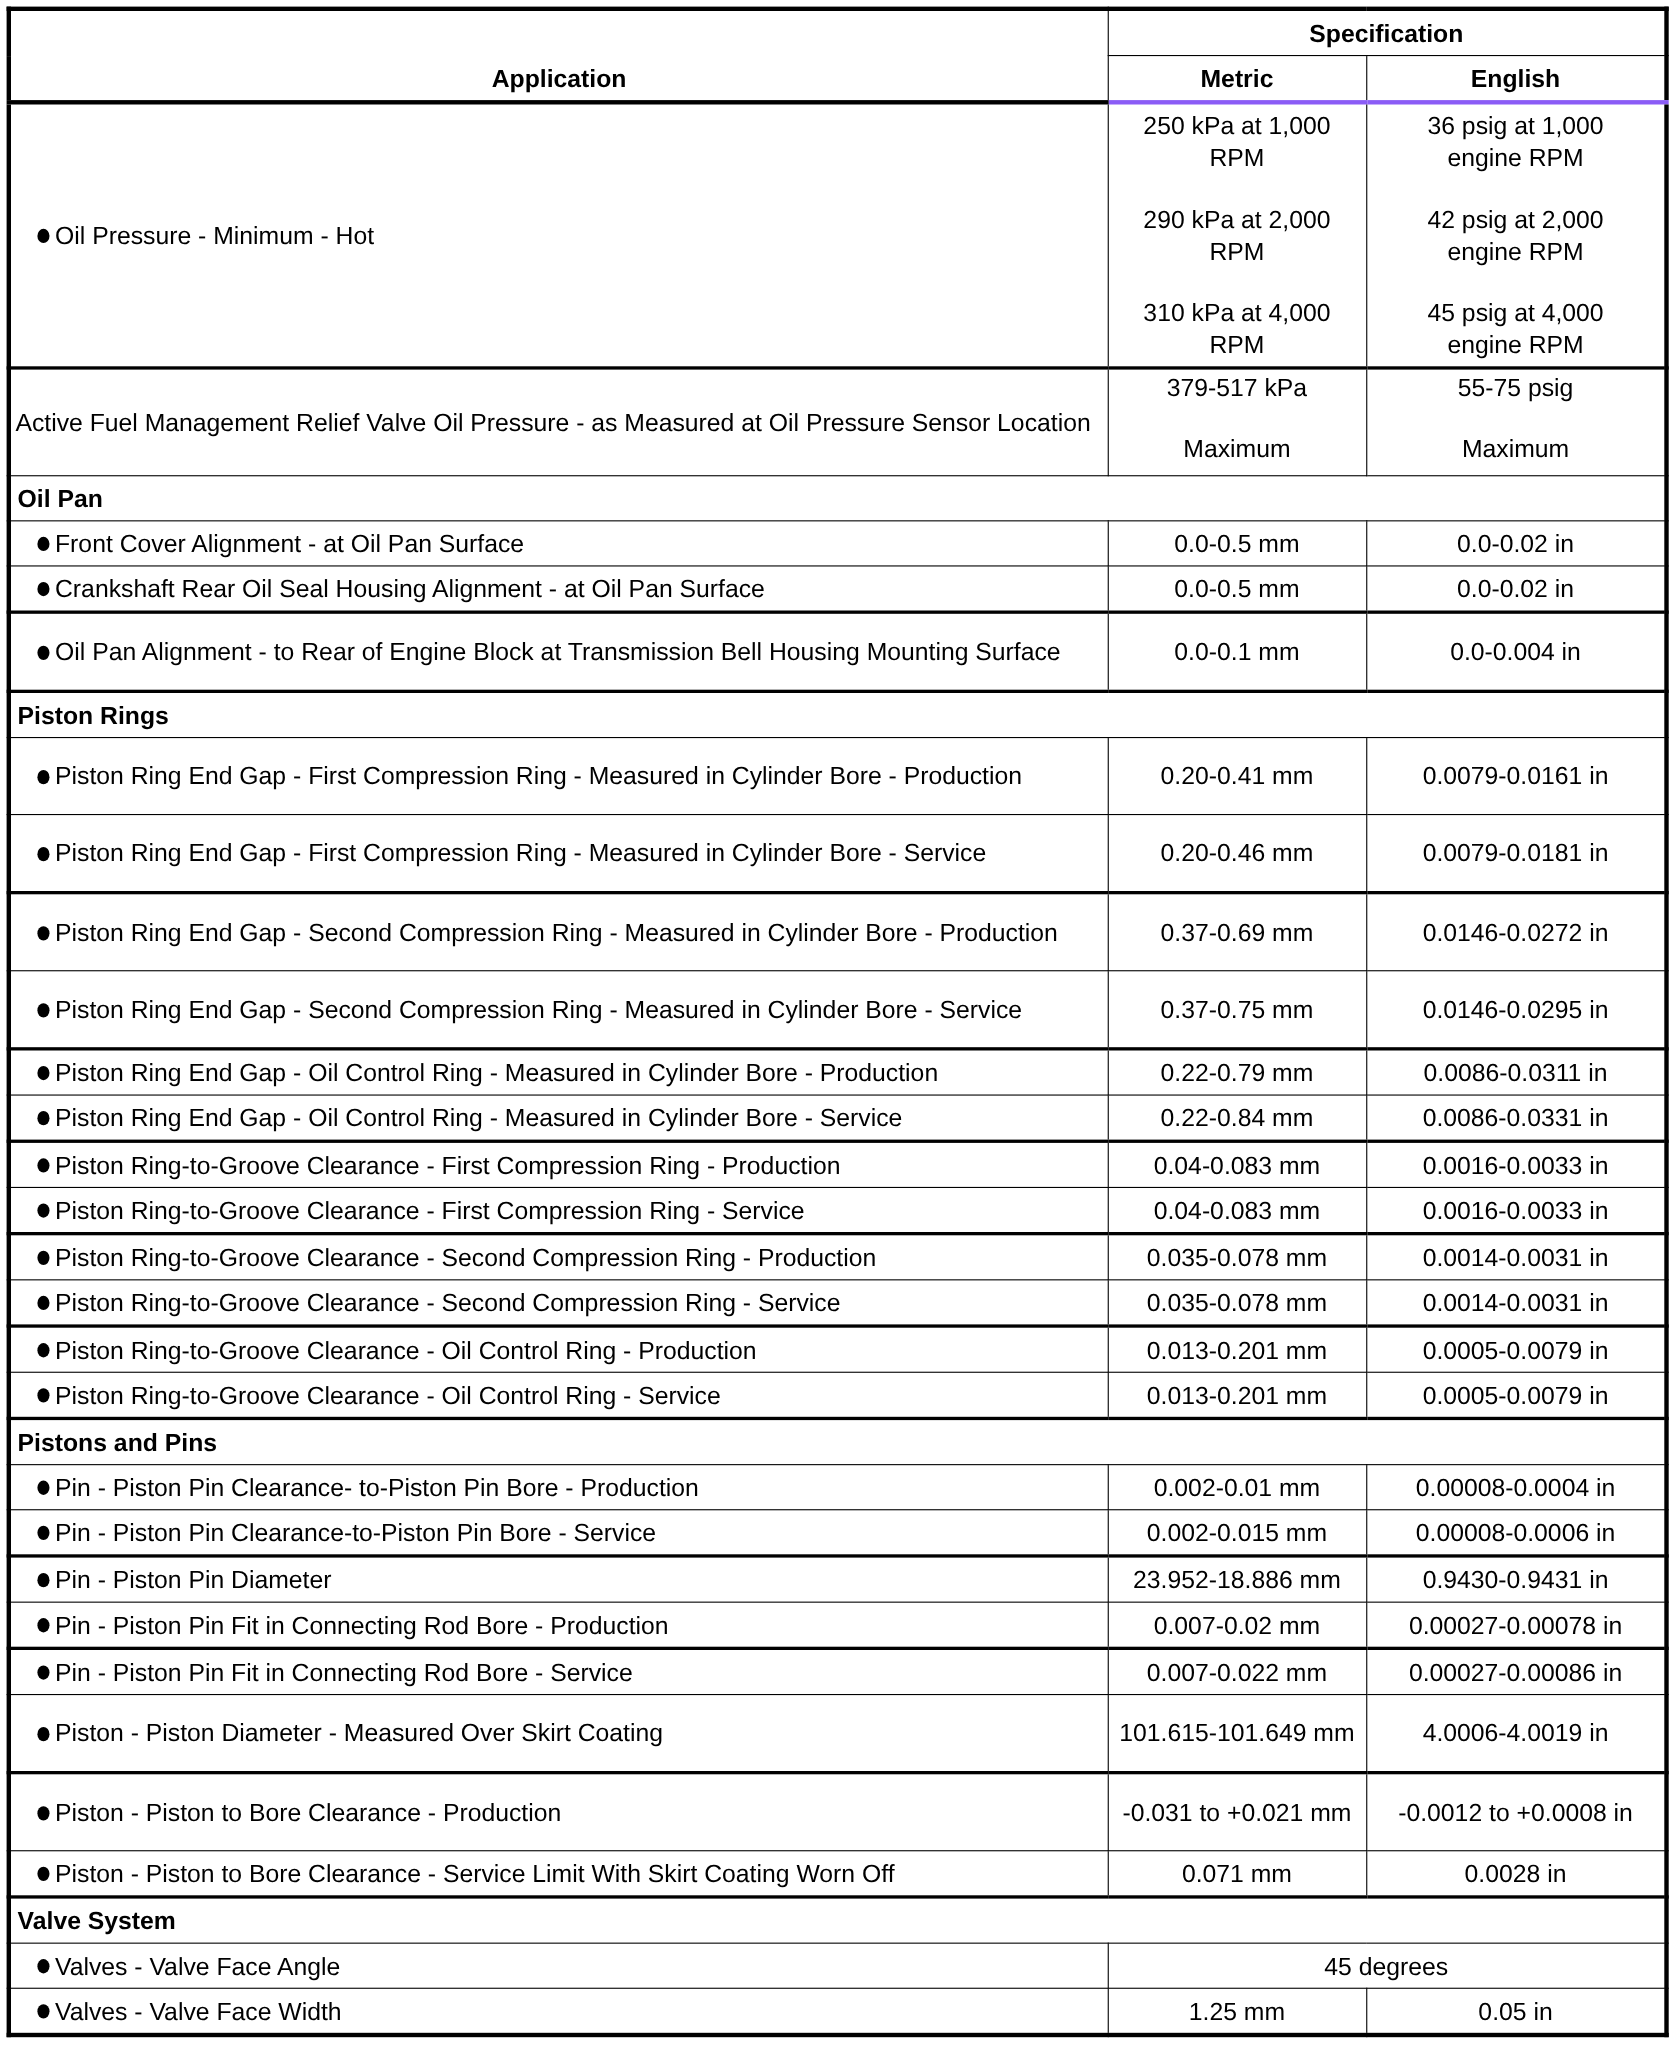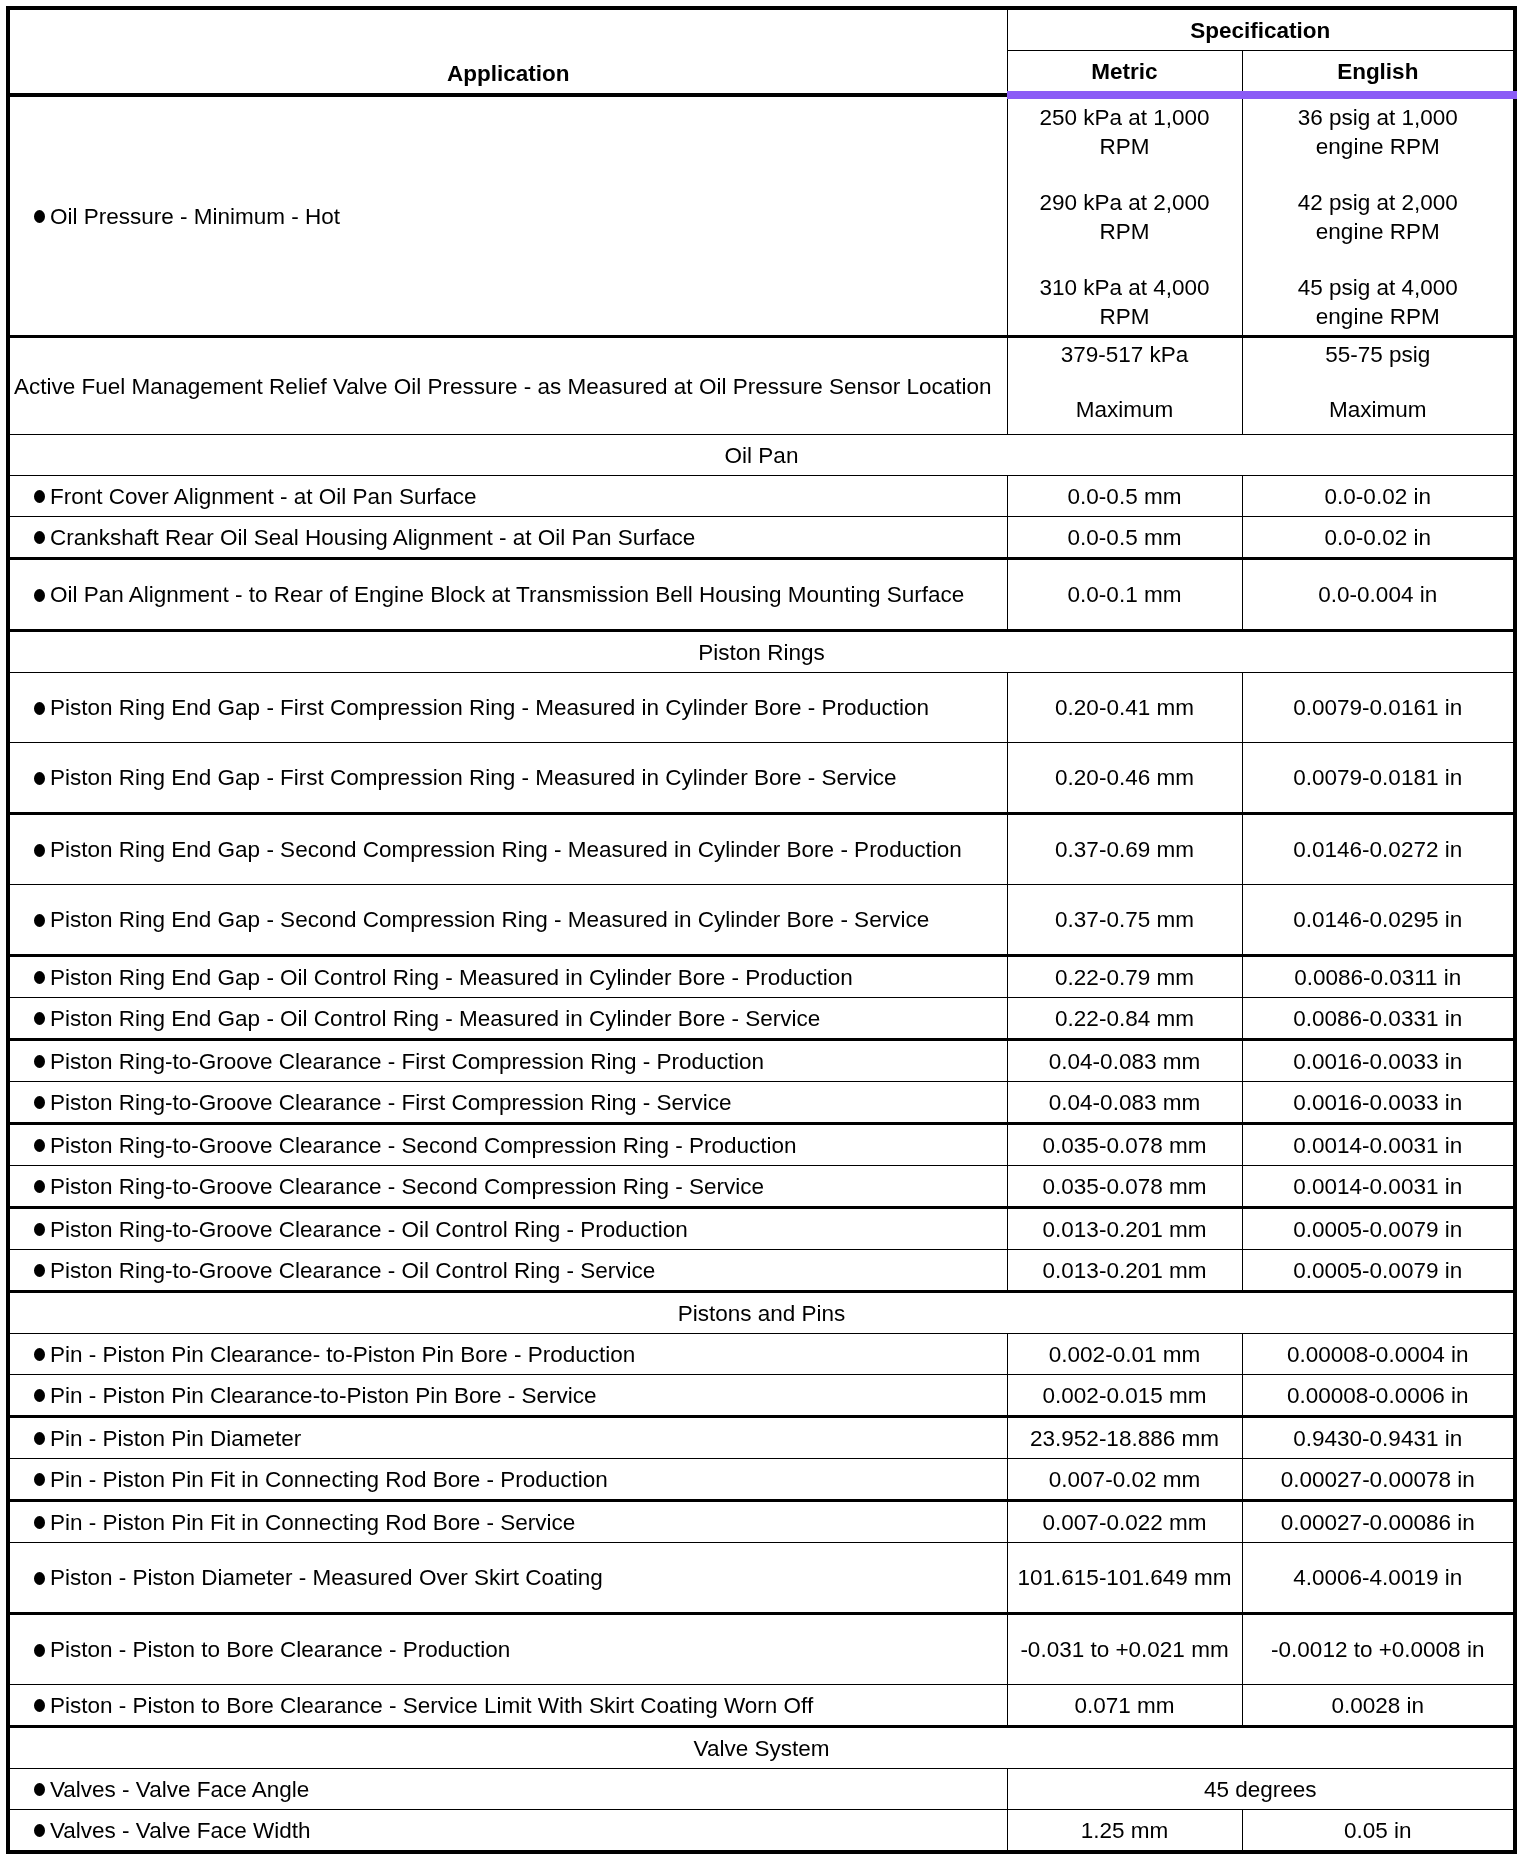--- a/index.html
+++ b/index.html
@@ -16,24 +16,24 @@
   table.spec col.c-app { width:999px; }
   table.spec col.c-met { width:235px; }
   table.spec col.c-eng { width:273px; }
   table.spec td, table.spec th {
     border:1.5px solid #000;
     padding:0 6px;
     vertical-align:middle;
   }
   table.spec th { font-weight:bold; text-align:center; }
   tr.h1 th { height:40px; }
-  tr.h2 th { height:40px; border-bottom:8px solid #8b5cf6; }
+  tr.h2 th { height:40px; border-bottom:4px solid #8b5cf6; }
   td.val { text-align:center; }
   td.app { text-align:left; }
-  td.section { text-align:center; padding-left:4px; height:40px; }
+  td.section { text-align:left; padding-left:4px; height:40px;font-weight:bold; }
   .bul { padding-left:22px; position:relative; }
   .bul .dot {
     position:absolute; left:24px; top:50%;
     width:11px; height:13px; margin-top:-6px;
     background:#000; border-radius:50%;
   }
   .bul .txt { display:block; padding-left:34px; }
   tr.r1 td { height:40px; }
   tr.r2 td { height:69px; }
   tr.thick td { border-bottom:3px solid #000; }

